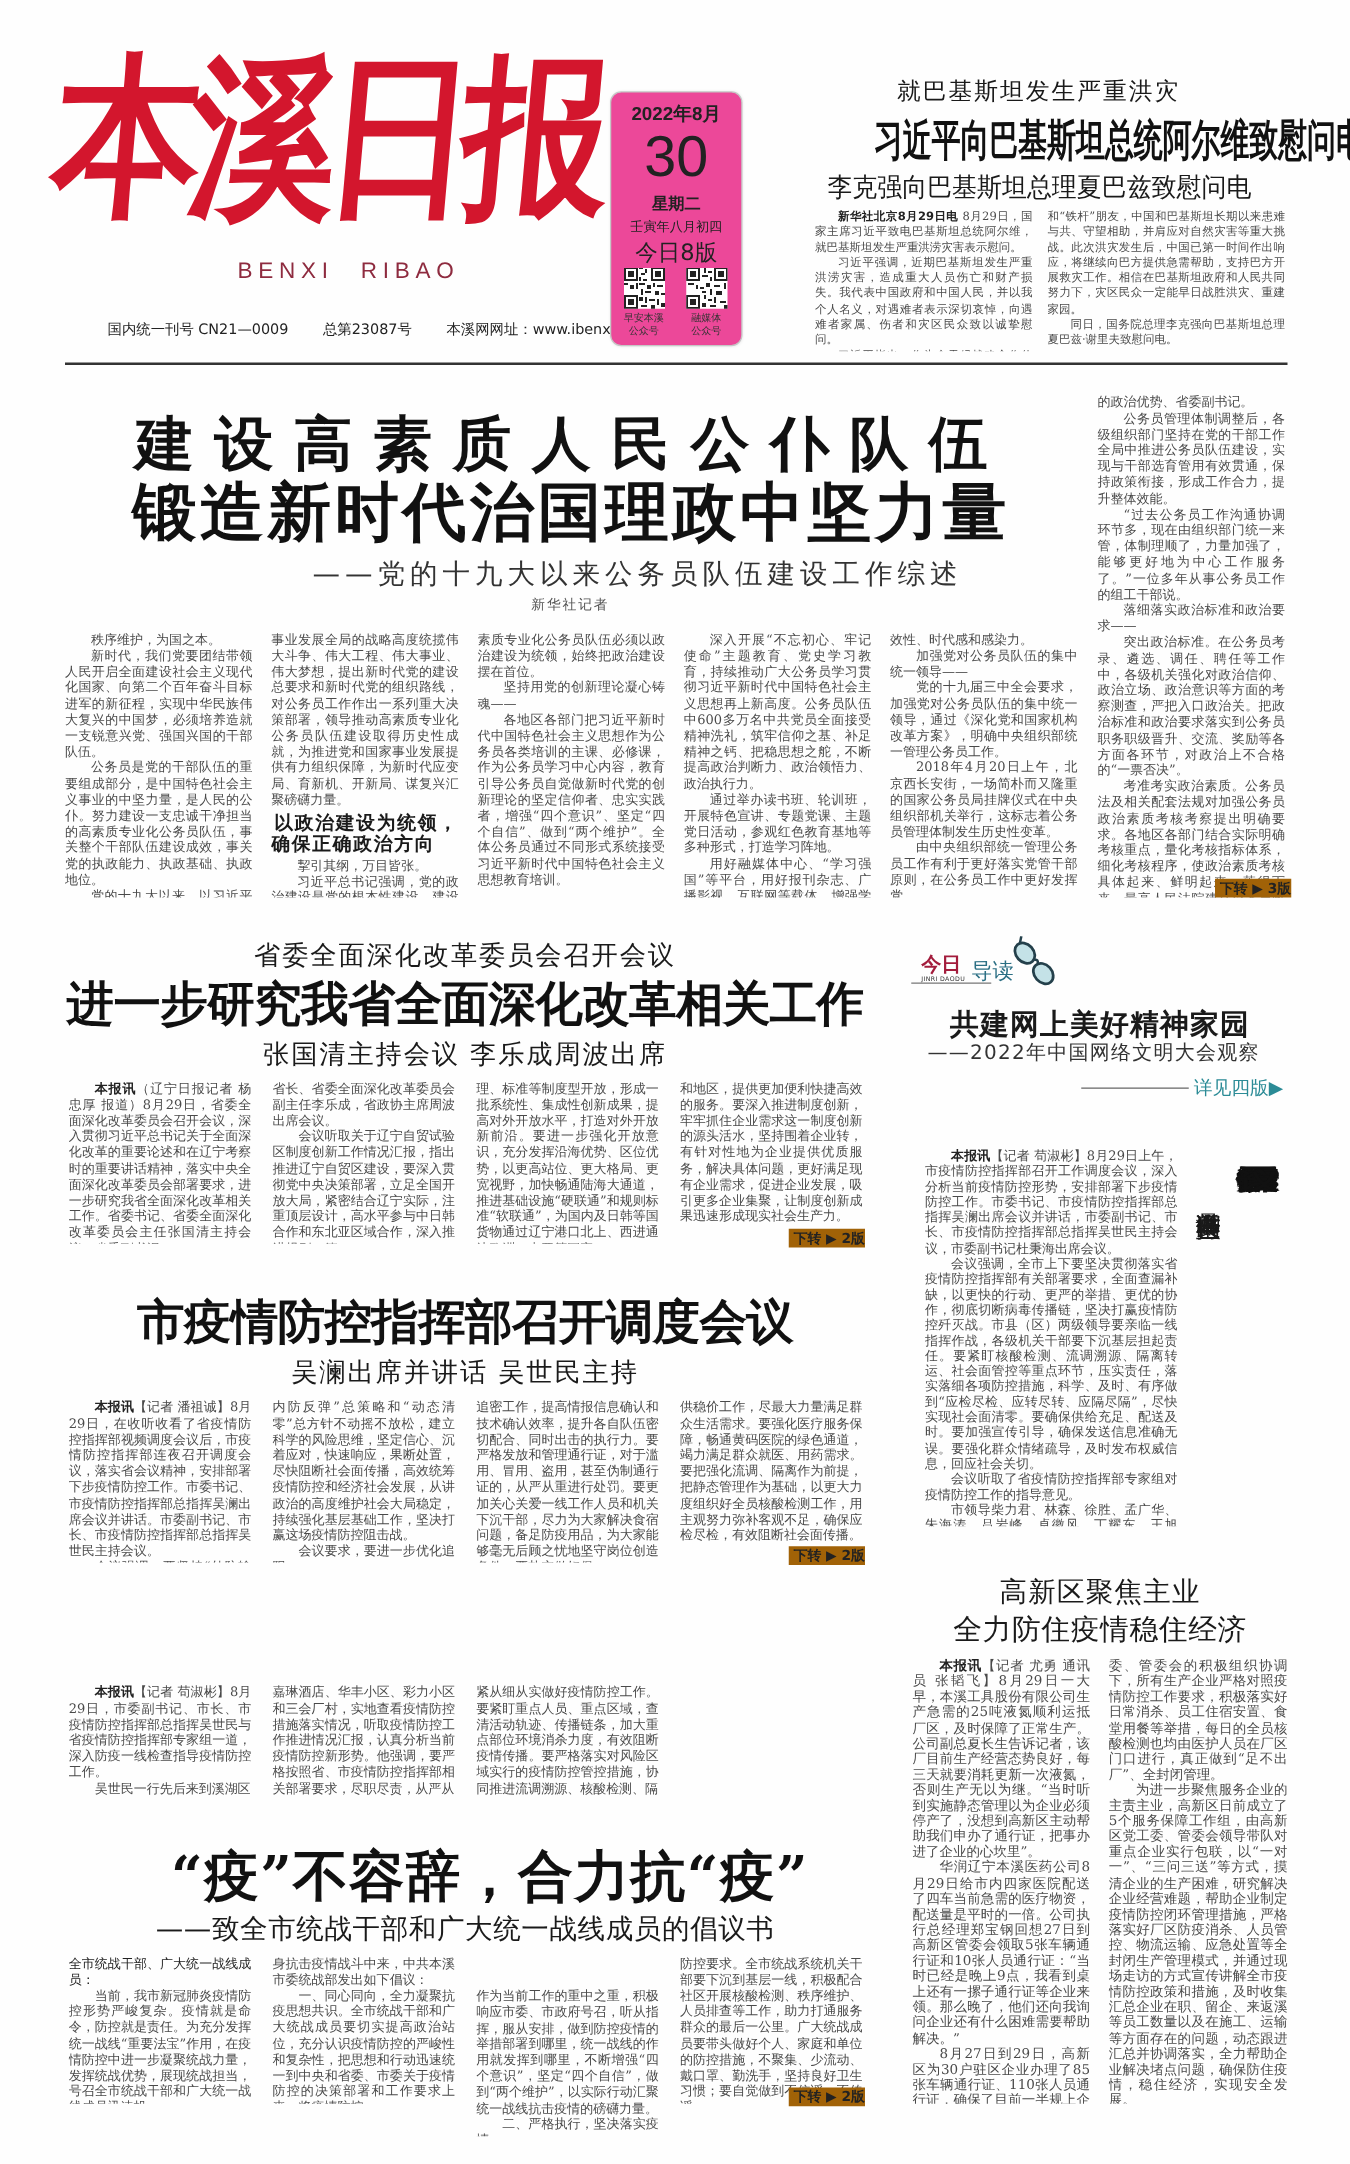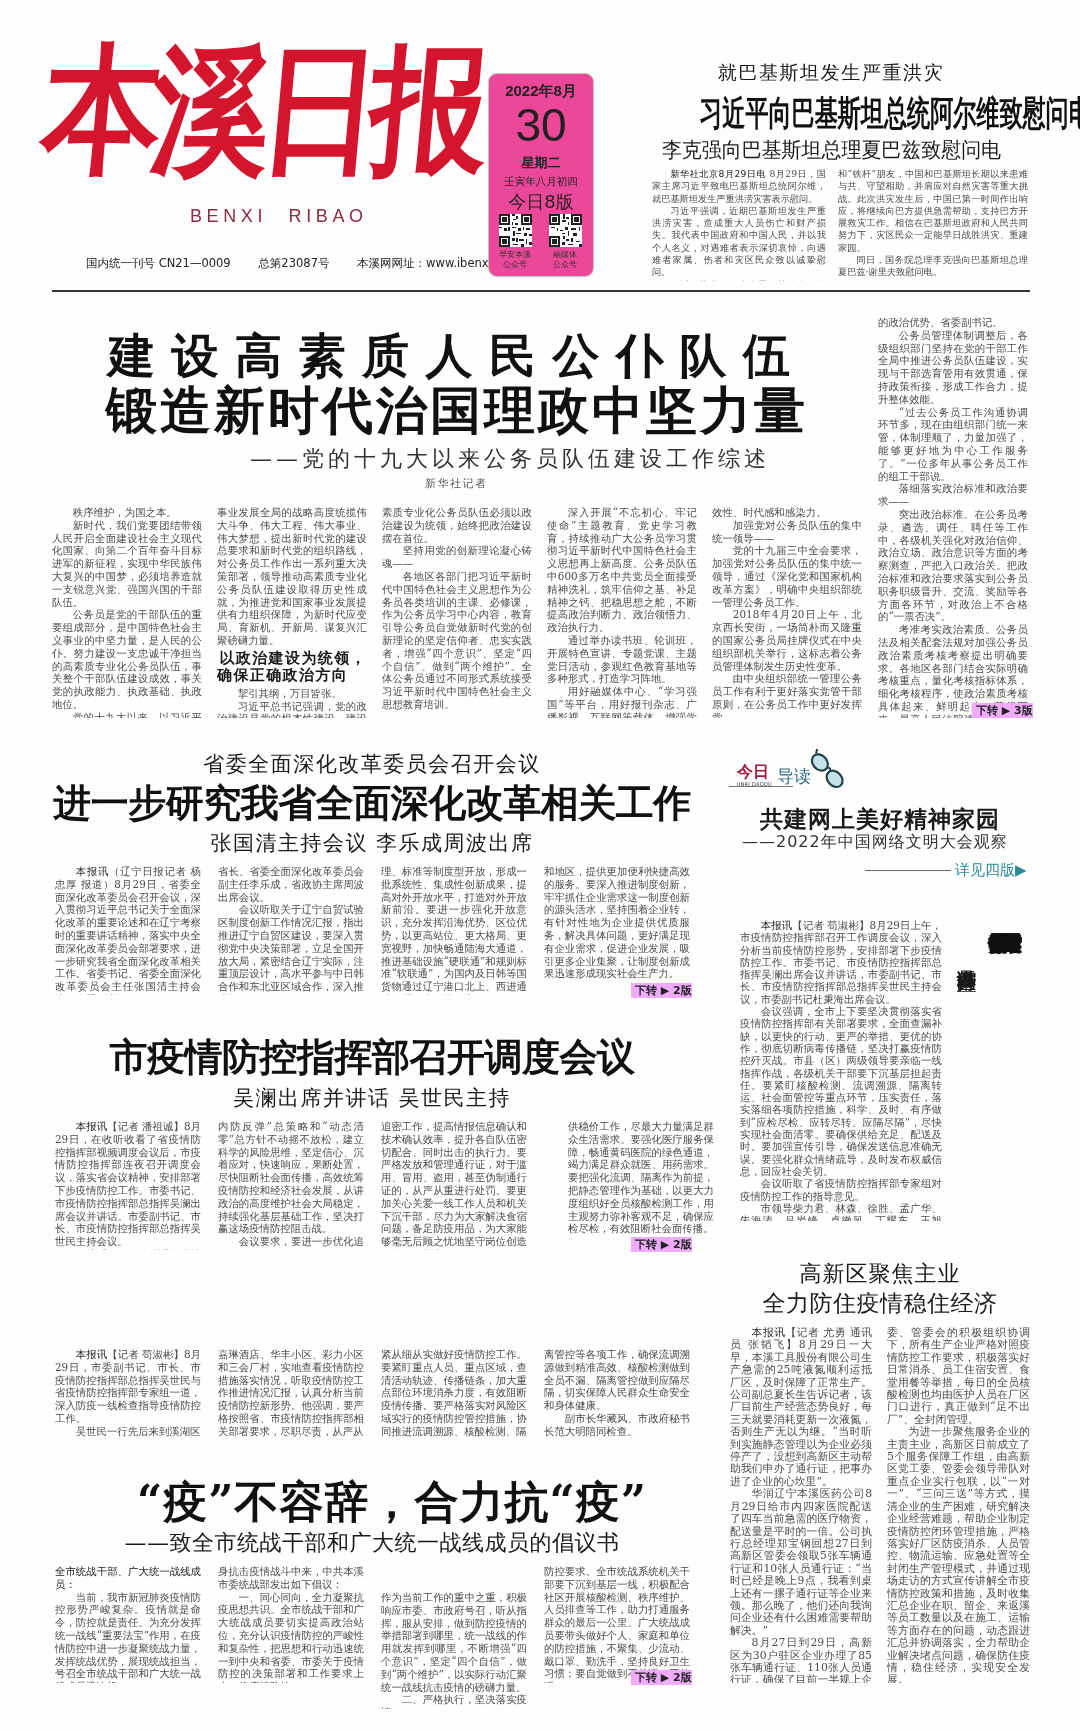--- a/index.html
+++ b/index.html
@@ -38,33 +38,33 @@
   .ts-sub span { display:inline-block; font-size:21px; transform:scaleX(0.95); font-family:"DejaVu Sans", sans-serif; color:#1a1a1a; }
 
   .hr { position:absolute; left:52px; top:290px; width:978px; height:2px; background:#333; }
 
   
   .col { position:absolute; overflow:hidden; text-align:justify; color:#4a4a4a;
          font-family:"DejaVu Serif", serif; }
   .col p { margin:0; text-indent:2em; }
   .col p.cont { text-indent:0; }
   .col p.salutation { text-indent:0; font-weight:normal; color:#222; font-family:"DejaVu Sans", sans-serif; }
-  .col .lead { font-weight:normal; color:#222; font-family:"DejaVu Sans", sans-serif; }
+  .col .lead { font-weight:bold; color:#222; font-family:"DejaVu Sans", sans-serif; }
   .col .subhead { margin:3px 0 3px 0; font-family:"DejaVu Sans", sans-serif; font-weight:bold; color:#1a1a1a;
                   font-size:15px; line-height:17px; letter-spacing:1.4px; }
   .col .subhead .sh1 { text-align:right; }
   .col .subhead .sh2 { text-align:left; }
 
   .c-pk { font-size:9.2px; line-height:12.3px; top:168px; height:113px; }
   .c-main { font-size:10.4px; line-height:12.8px; top:506px; height:212px; width:150px; }
   .c-4 { font-size:10.4px; line-height:12.8px; width:146px; }
   .c-right { font-size:10.4px; line-height:12.3px; }
   .c-ht { font-size:10.8px; line-height:12.4px; top:1327px; height:356px; }
 
-  .jump { position:absolute; font-size:11px; font-weight:bold; color:#222; background:#f0abfc; padding-left:4px; white-space:nowrap; cursor:pointer; }
+  .jump { position:absolute; font-size:11px; font-weight:bold; color:#222; background:#a16207; padding-left:4px; white-space:nowrap; cursor:pointer; }
 
   
   .mh1 { left:108px; top:331px; font-size:47px; line-height:50px; letter-spacing:16.5px; }
   .mh2 { left:106px; top:384px; font-size:51px; line-height:54px; letter-spacing:3px; }
   .msub { left:250px; top:444px; font-size:22px; letter-spacing:4px; font-weight:normal; color:#333; }
   .mby { left:425px; top:476px; font-size:11px; letter-spacing:1.5px; color:#555; }
 
   
   .sec-box { position:absolute; left:52px; width:640px; text-align:center; white-space:nowrap; }
   .kick21 { font-size:21px; letter-spacing:1.5px; color:#1a1a1a; font-weight:normal; font-family:"DejaVu Sans", sans-serif; }
@@ -306,38 +306,34 @@
       <p><span class="lead">本报讯</span>【记者 潘祖诚】8月29日，在收听收看了省疫情防控指挥部视频调度会议后，市疫情防控指挥部连夜召开调度会议，落实省会议精神，安排部署下步疫情防控工作。市委书记、市疫情防控指挥部总指挥吴澜出席会议并讲话。市委副书记、市长、市疫情防控指挥部总指挥吴世民主持会议。</p>
       <p>会议强调，要坚持“外防输入、</p>
     </div>
   <div class="col c-4" style="left:218px; top:1120px; height:130px;">
       <p class="cont">内防反弹”总策略和“动态清零”总方针不动摇不放松，建立科学的风险思维，坚定信心、沉着应对，快速响应，果断处置，尽快阻断社会面传播，高效统筹疫情防控和经济社会发展，从讲政治的高度维护社会大局稳定，持续强化基层基础工作，坚决打赢这场疫情防控阻击战。</p>
       <p>会议要求，要进一步优化追阳</p>
     </div>
   <div class="col c-4" style="left:381px; top:1120px; height:130px;">
       <p class="cont">追密工作，提高情报信息确认和技术确认效率，提升各自队伍密切配合、同时出击的执行力。要严格发放和管理通行证，对于滥用、冒用、盗用，甚至伪制通行证的，从严从重进行处罚。要更加关心关爱一线工作人员和机关下沉干部，尽力为大家解决食宿问题，备足防疫用品，为大家能够毫无后顾之忧地坚守岗位创造条件。要扎实做好保</p>
     </div>
-  <div class="col c-4" style="left:544px; top:1120px; height:130px;margin-left:24px;">
+  <div class="col c-4" style="left:544px; top:1120px; height:130px;">
       <p class="cont">供稳价工作，尽最大力量满足群众生活需求。要强化医疗服务保障，畅通黄码医院的绿色通道，竭力满足群众就医、用药需求。要把强化流调、隔离作为前提，把静态管理作为基础，以更大力度组织好全员核酸检测工作，用主观努力弥补客观不足，确保应检尽检，有效阻断社会面传播。</p>
     </div>
   <div class="jump" style="left:631px; top:1237px;">下转 ▶ 2版</div>
 
   <div class="col c-4" style="left:55px;  top:1348px; height:92px;">
       <p><span class="lead">本报讯</span>【记者 苟淑彬】8月29日，市委副书记、市长、市疫情防控指挥部总指挥吴世民与省疫情防控指挥部专家组一道，深入防疫一线检查指导疫情防控工作。</p>
       <p>吴世民一行先后来到溪湖区</p>
     </div>
   <div class="col c-4" style="left:218px; top:1348px; height:92px;">
       <p class="cont">嘉琳酒店、华丰小区、彩力小区和三会厂村，实地查看疫情防控措施落实情况，听取疫情防控工作推进情况汇报，认真分析当前疫情防控新形势。他强调，要严格按照省、市疫情防控指挥部相关部署要求，尽职尽责，从严从</p>
     </div>
   <div class="col c-4" style="left:381px; top:1348px; height:92px;">
       <p class="cont">紧从细从实做好疫情防控工作。要紧盯重点人员、重点区域，查清活动轨迹、传播链条，加大重点部位环境消杀力度，有效阻断疫情传播。要严格落实对风险区域实行的疫情防控管控措施，协同推进流调溯源、核酸检测、隔</p>
-    </div>
-  <div class="col c-4" style="left:544px; top:1348px; height:92px;">
-      <p class="cont">离管控等各项工作，确保流调溯源做到精准高效、核酸检测做到全员不漏、隔离管控做到应隔尽隔，切实保障人民群众生命安全和身体健康。</p>
-      <p>副市长华藏风、市政府秘书长范大明陪同检查。</p>
     </div>
 
   <div class="sec-box song" style="top:1478px; left:52px; width:680px; font-size:44px; line-height:48px; letter-spacing:1px;">“疫”不容辞，合力抗“疫”</div>
   <div class="sec-box kick21" style="top:1528px; font-size:22px; letter-spacing:0.5px;">——致全市统战干部和广大统一战线成员的倡议书</div>
   <div class="col c-4" style="left:55px;  top:1565px; height:118px;">
       <p class="salutation">全市统战干部、广大统一战线成员：</p>
       <p>当前，我市新冠肺炎疫情防控形势严峻复杂。疫情就是命令，防控就是责任。为充分发挥统一战线“重要法宝”作用，在疫情防控中进一步凝聚统战力量，发挥统战优势，展现统战担当，号召全市统战干部和广大统一战线成员迅速投</p>
     </div>
   <div class="col c-4" style="left:218px; top:1565px; height:118px;">
       <p class="cont">身抗击疫情战斗中来，中共本溪市委统战部发出如下倡议：</p>

